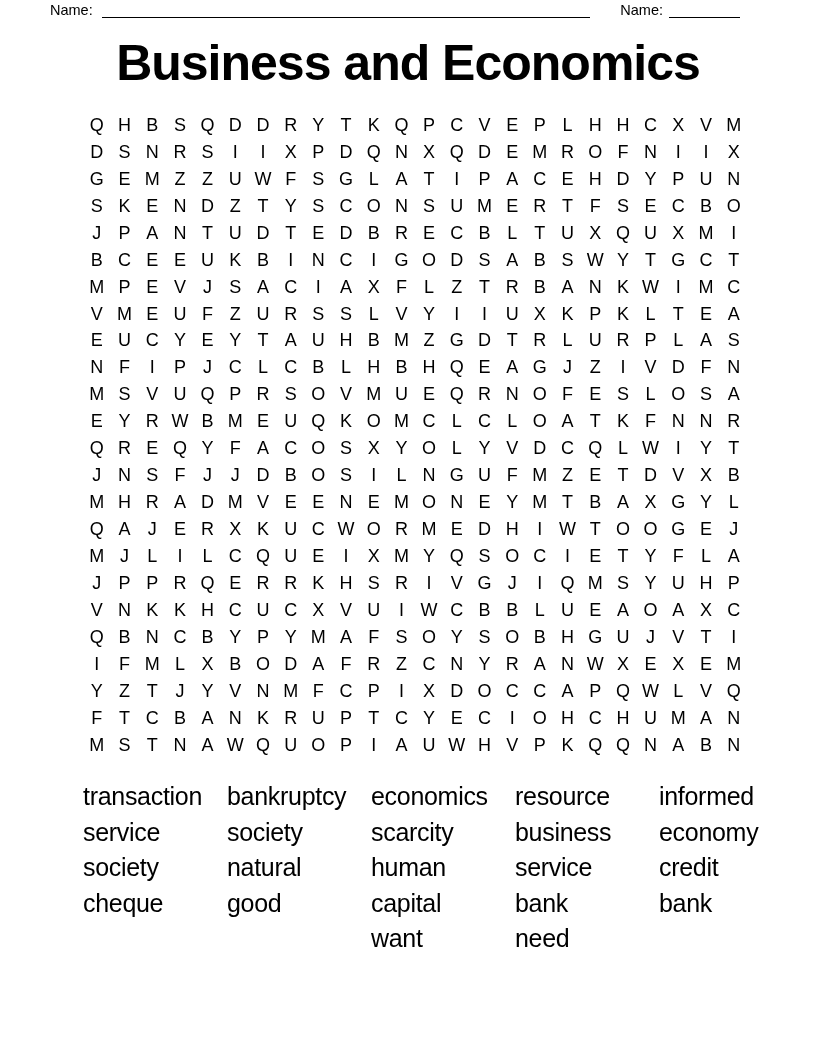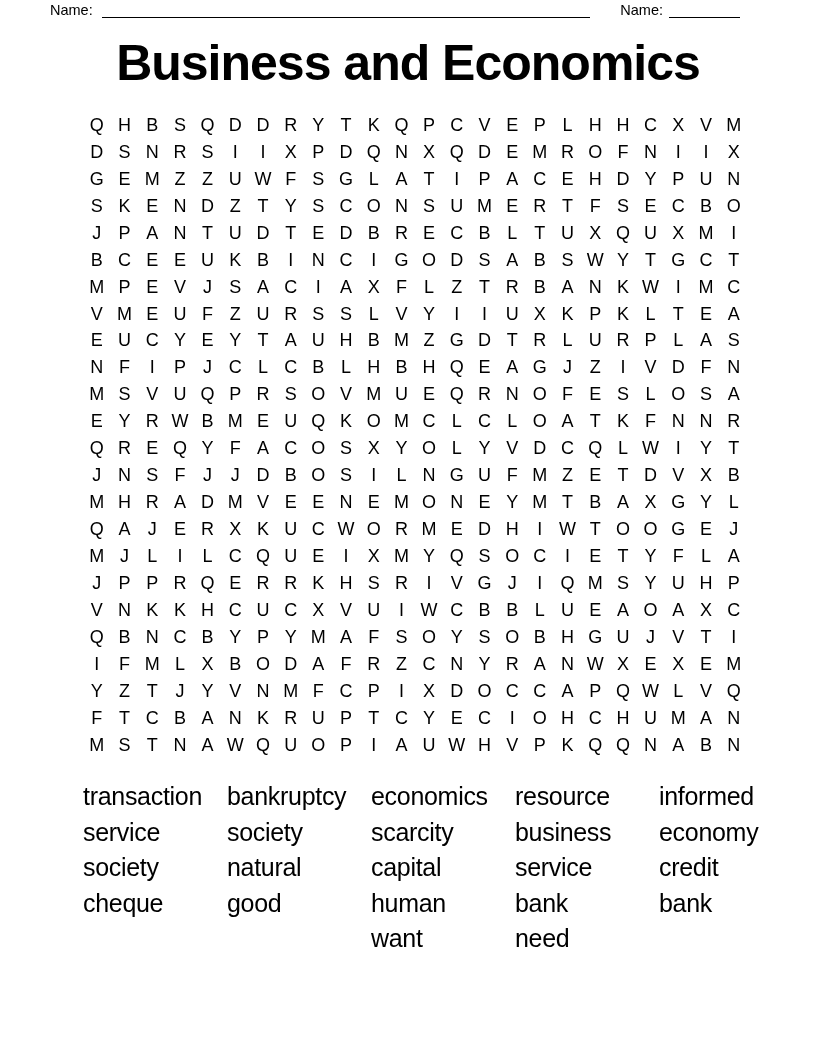--- a/index.html
+++ b/index.html
@@ -689,22 +689,22 @@
       </div>
       <div class="word-col">
         <div class="word">bankruptcy</div>
         <div class="word">society</div>
         <div class="word">natural</div>
         <div class="word">good</div>
       </div>
       <div class="word-col">
         <div class="word">economics</div>
         <div class="word">scarcity</div>
+        <div class="word">human</div>
         <div class="word">capital</div>
-        <div class="word">human</div>
         <div class="word">want</div>
       </div>
       <div class="word-col">
         <div class="word">resource</div>
         <div class="word">business</div>
         <div class="word">service</div>
         <div class="word">bank</div>
         <div class="word">need</div>
       </div>
       <div class="word-col">

